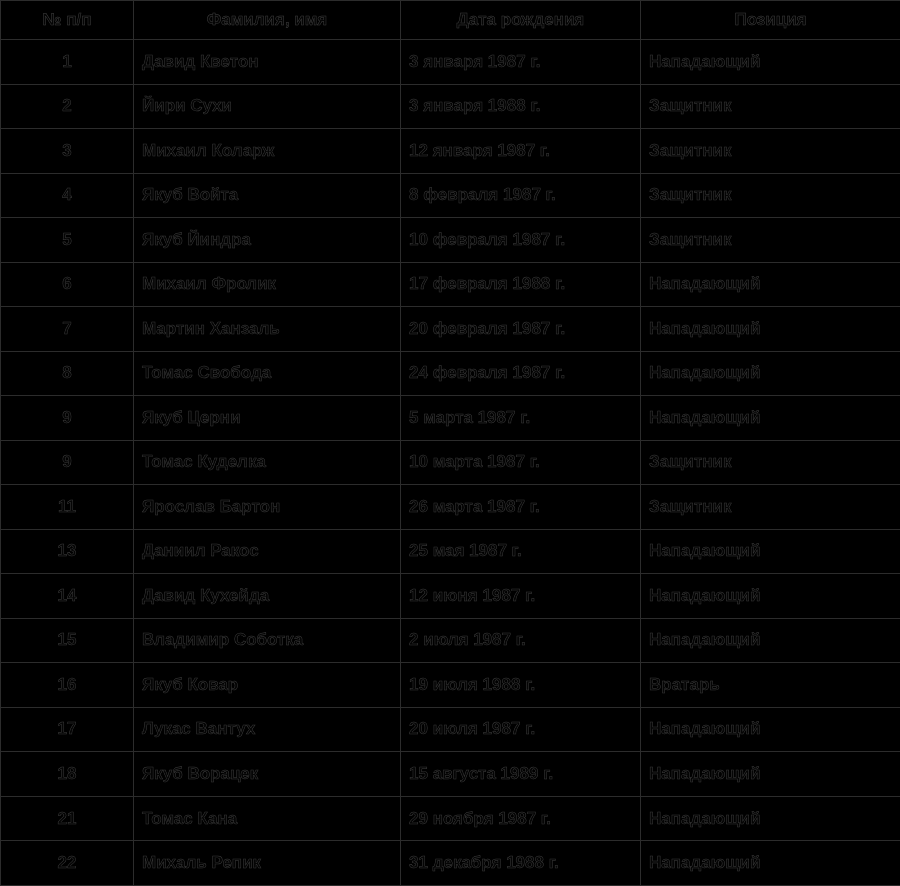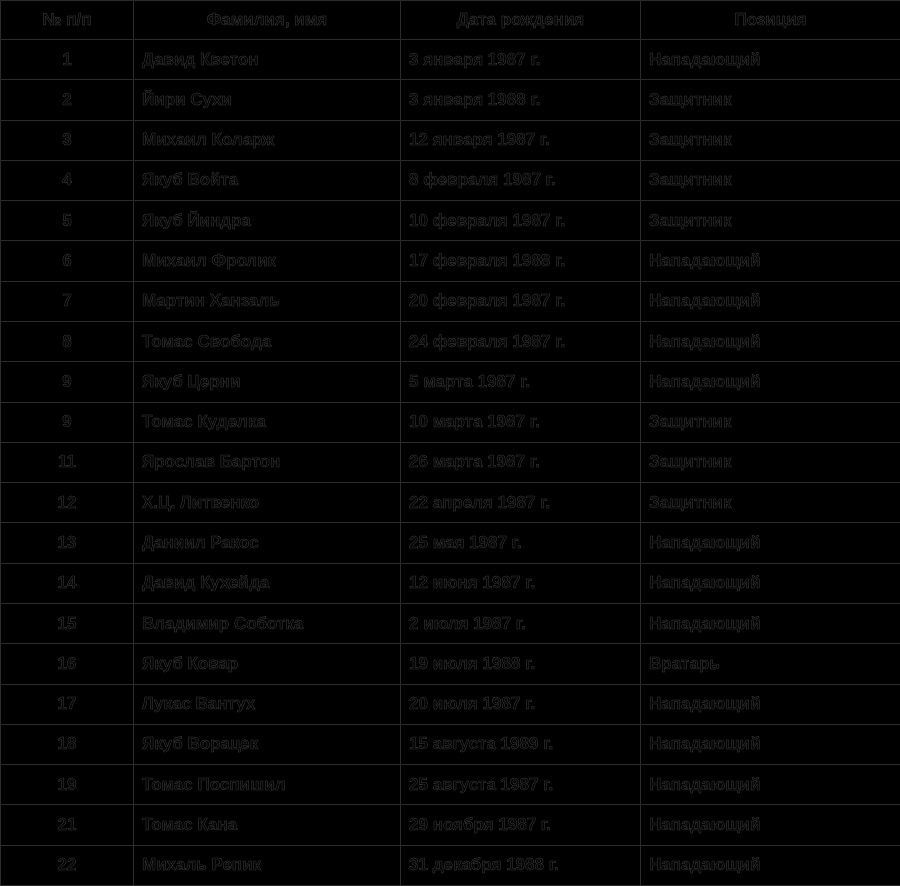--- a/index.html
+++ b/index.html
@@ -144,26 +144,20 @@
         <td class="date">10 марта 1987 г.</td>
         <td class="pos">Защитник</td>
       </tr>
       <tr class="bright-top">
         <td class="num">11</td>
         <td class="name">Ярослав Бартон</td>
         <td class="date">26 марта 1987 г.</td>
         <td class="pos">Защитник</td>
       </tr>
       <tr>
-        <td class="num">12</td>
-        <td class="name">Х.Ц. Литвенко</td>
-        <td class="date">22 апреля 1987 г.</td>
-        <td class="pos">Защитник</td>
-      </tr>
-      <tr>
         <td class="num">13</td>
         <td class="name">Даниил Ракос</td>
         <td class="date">25 мая 1987 г.</td>
         <td class="pos">Нападающий</td>
       </tr>
       <tr>
         <td class="num">14</td>
         <td class="name">Давид Кухейда</td>
         <td class="date">12 июня 1987 г.</td>
         <td class="pos">Нападающий</td>
@@ -186,26 +180,20 @@
         <td class="date">20 июля 1987 г.</td>
         <td class="pos">Нападающий</td>
       </tr>
       <tr>
         <td class="num">18</td>
         <td class="name">Якуб Ворацек</td>
         <td class="date">15 августа 1989 г.</td>
         <td class="pos">Нападающий</td>
       </tr>
       <tr>
-        <td class="num">19</td>
-        <td class="name">Томас Поспишил</td>
-        <td class="date">25 августа 1987 г.</td>
-        <td class="pos">Нападающий</td>
-      </tr>
-      <tr>
         <td class="num">21</td>
         <td class="name">Томас Кана</td>
         <td class="date">29 ноября 1987 г.</td>
         <td class="pos">Нападающий</td>
       </tr>
       <tr class="bright-top">
         <td class="num">22</td>
         <td class="name">Михаль Репик</td>
         <td class="date">31 декабря 1988 г.</td>
         <td class="pos">Нападающий</td>

